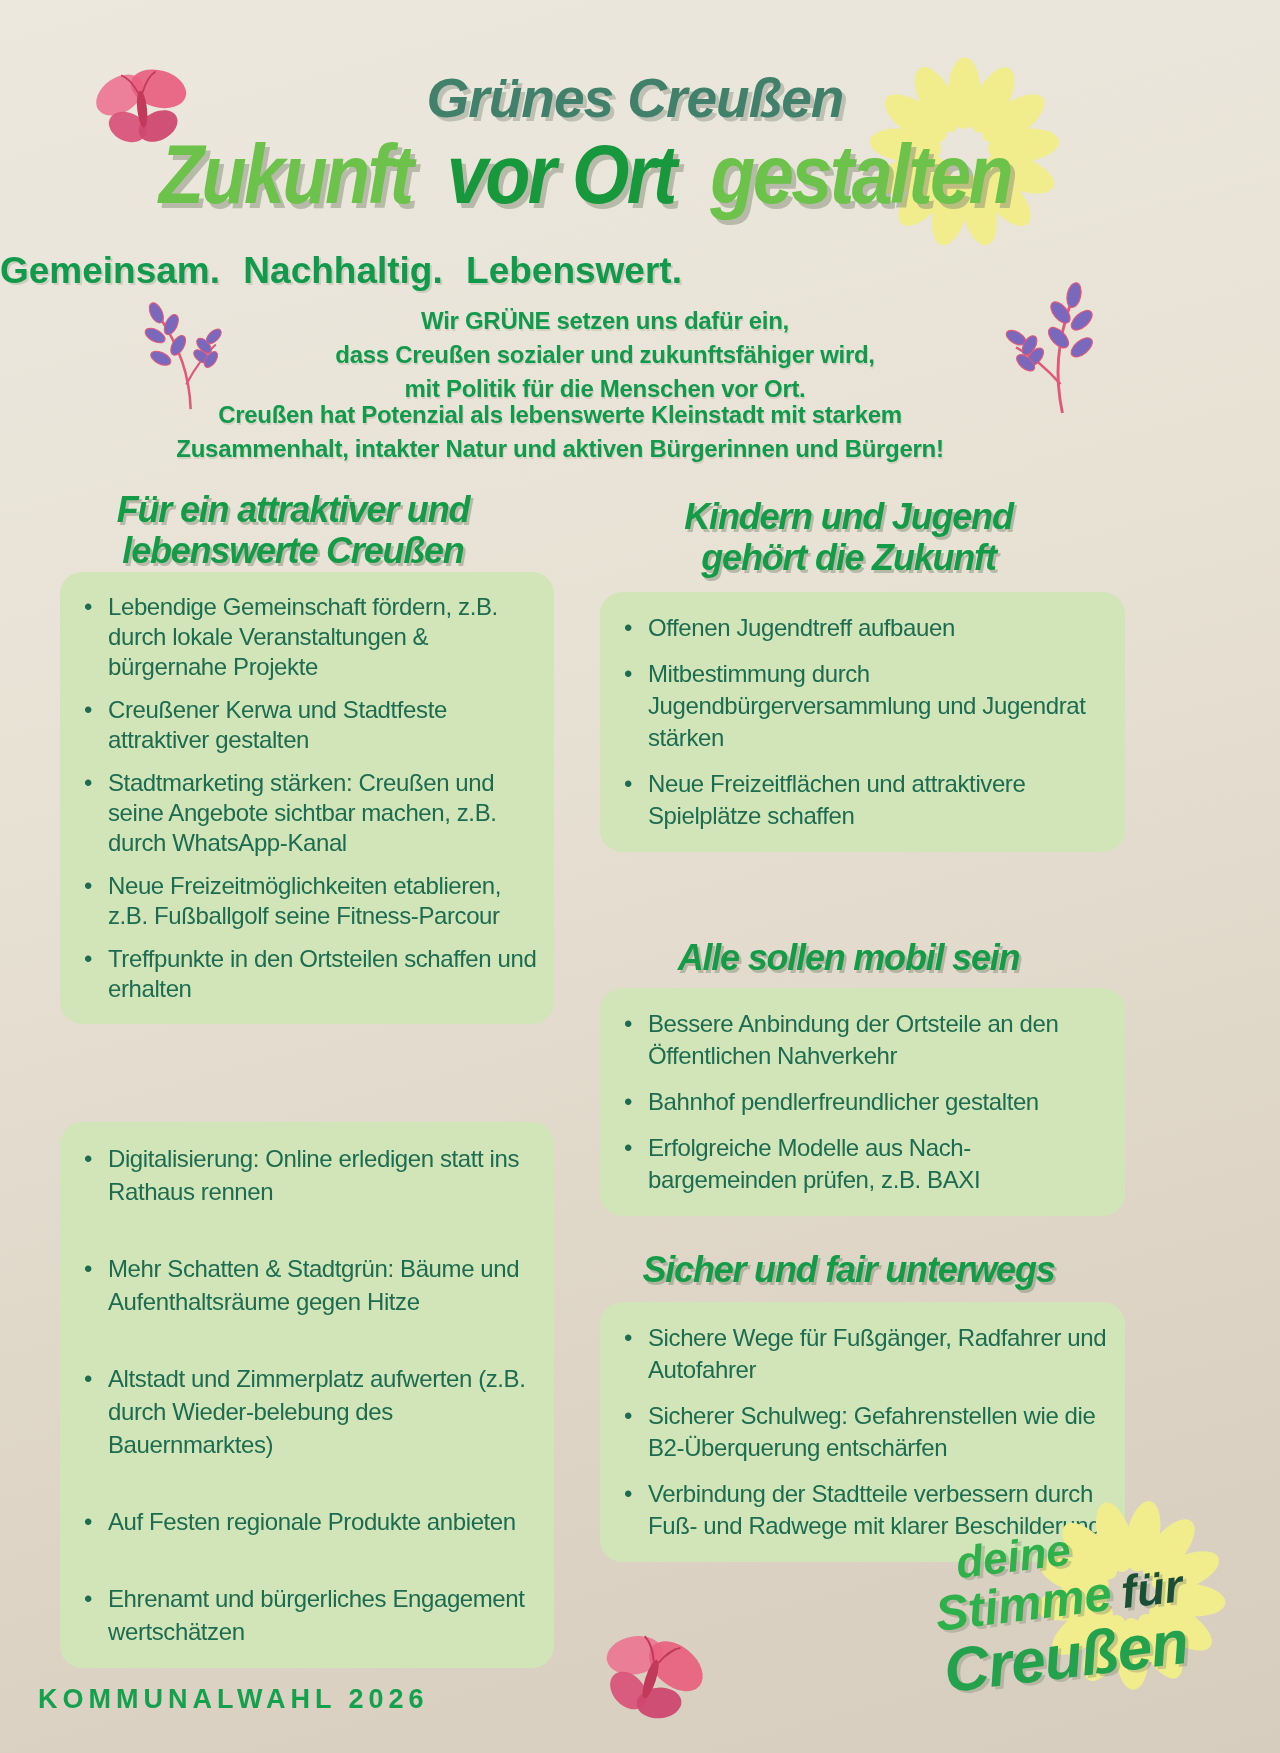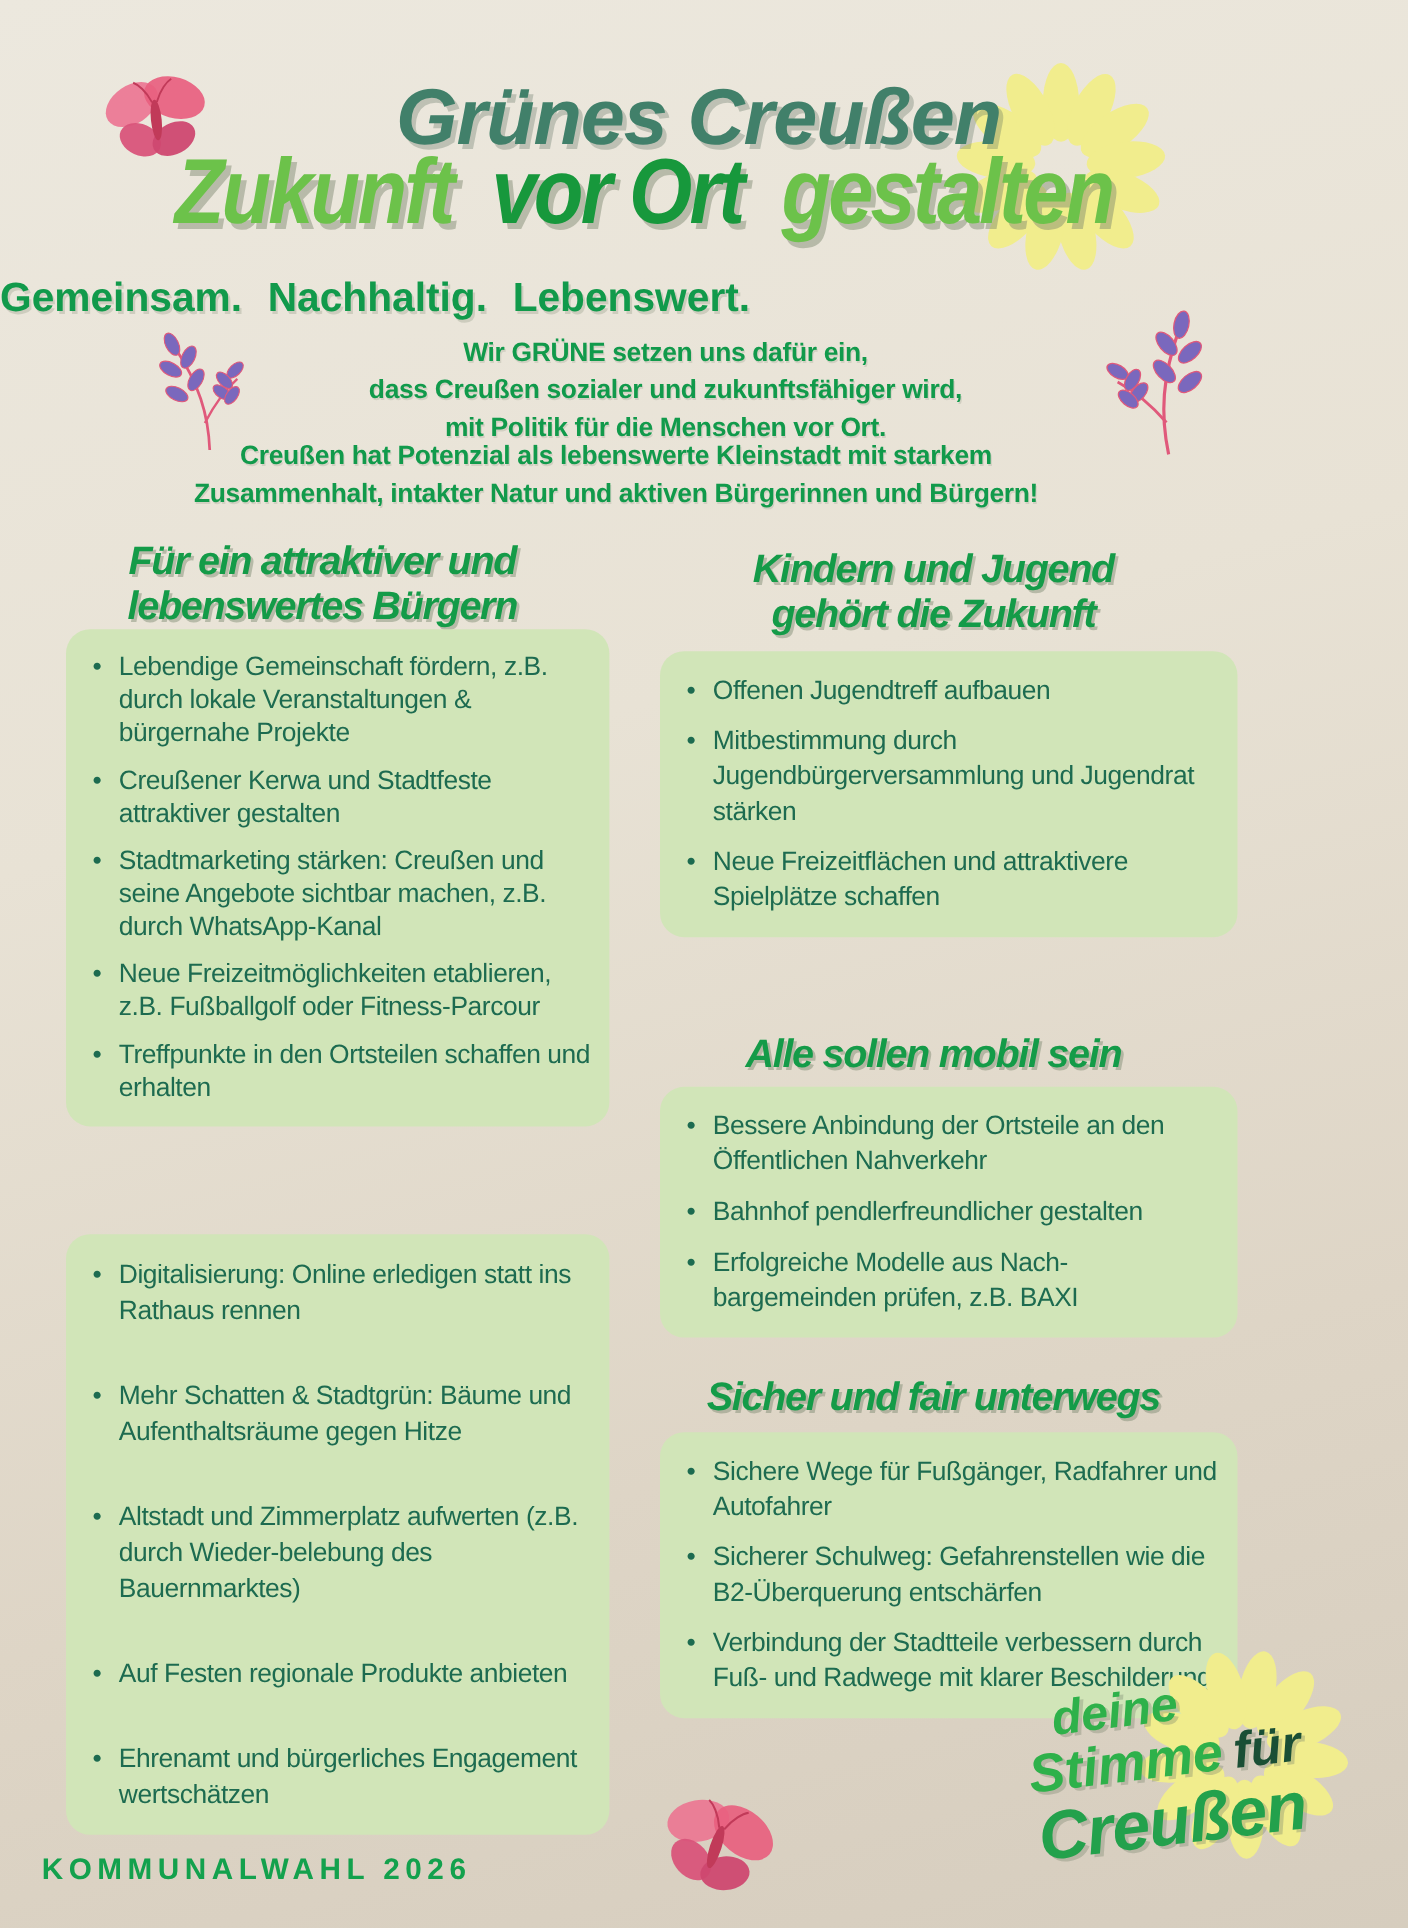--- a/index.html
+++ b/index.html
@@ -5,21 +5,21 @@
   html,body{margin:0;padding:0;background:#c9c1b2;}
   .canvas{
     position:relative;width:1280px;height:1753px;margin:0 auto;overflow:hidden;
     background:linear-gradient(165deg,#ece8de 0%,#e8e2d5 38%,#ded5c6 72%,#d6cdbe 100%);
     font-family:"Liberation Sans",sans-serif;
   }
   .abs{position:absolute;}
   
   .kicker{
     left:0;top:66px;width:1270px;text-align:center;
-    font-style:italic;font-weight:bold;font-size:72px;letter-spacing:-1px;
+    font-style:italic;font-weight:bold;font-size:55px;letter-spacing:-1px;
     color:#41806a;text-shadow:4px 4px 0 rgba(85,105,90,.30);
   }
   .big-title{
     left:0;top:126px;width:1170px;text-align:center;white-space:nowrap;
     font-style:italic;font-weight:bold;font-size:84px;letter-spacing:-3px;
     transform:scaleX(.88);transform-origin:center;
     text-shadow:5px 5px 0 rgba(122,134,108,.45);
   }
   .tp{display:inline-block;}
   .tp + .tp{margin-left:20px;}
@@ -157,27 +157,27 @@
       <ellipse cx="98" cy="80" rx="7" ry="13" transform="rotate(50 98 80)"></ellipse>
       <ellipse cx="30" cy="70" rx="6" ry="11" transform="rotate(-60 30 70)"></ellipse>
       <ellipse cx="44" cy="78" rx="6" ry="11" transform="rotate(30 44 78)"></ellipse>
       <ellipse cx="50" cy="90" rx="6" ry="11" transform="rotate(40 50 90)"></ellipse>
       <ellipse cx="40" cy="96" rx="6" ry="11" transform="rotate(-50 40 96)"></ellipse>
     </g>
   </svg>
 
   <h2 class="abs sec-h col-l" style="top:490px;">
     <span>Für ein attraktiver und</span>
-    <span>lebenswertes Bürgern</span>
+    <span>lebenswerte Creußen</span>
   </h2>
   <ul class="abs box box1 col-l" style="top:572px;">
     <li>Lebendige Gemeinschaft fördern, z.B. durch lokale Veranstaltungen &amp; bürgernahe Projekte</li>
     <li>Creußener Kerwa und Stadtfeste attraktiver gestalten</li>
     <li>Stadtmarketing stärken: Creußen und seine Angebote sichtbar machen, z.B. durch WhatsApp-Kanal</li>
-    <li>Neue Freizeitmöglichkeiten etablieren, z.B. Fußballgolf oder Fitness-Parcour</li>
+    <li>Neue Freizeitmöglichkeiten etablieren, z.B. Fußballgolf seine Fitness-Parcour</li>
     <li>Treffpunkte in den Ortsteilen schaffen und erhalten</li>
   </ul>
 
   <ul class="abs box box2 col-l" style="top:1122px;">
     <li>Digitalisierung: Online erledigen statt ins Rathaus rennen</li>
     <li>Mehr Schatten &amp; Stadtgrün: Bäume und Aufenthaltsräume gegen Hitze</li>
     <li>Altstadt und Zimmerplatz aufwerten (z.B. durch Wieder-belebung des Bauernmarktes)</li>
     <li>Auf Festen regionale Produkte anbieten</li>
     <li>Ehrenamt und bürgerliches Engagement wertschätzen</li>
   </ul>

